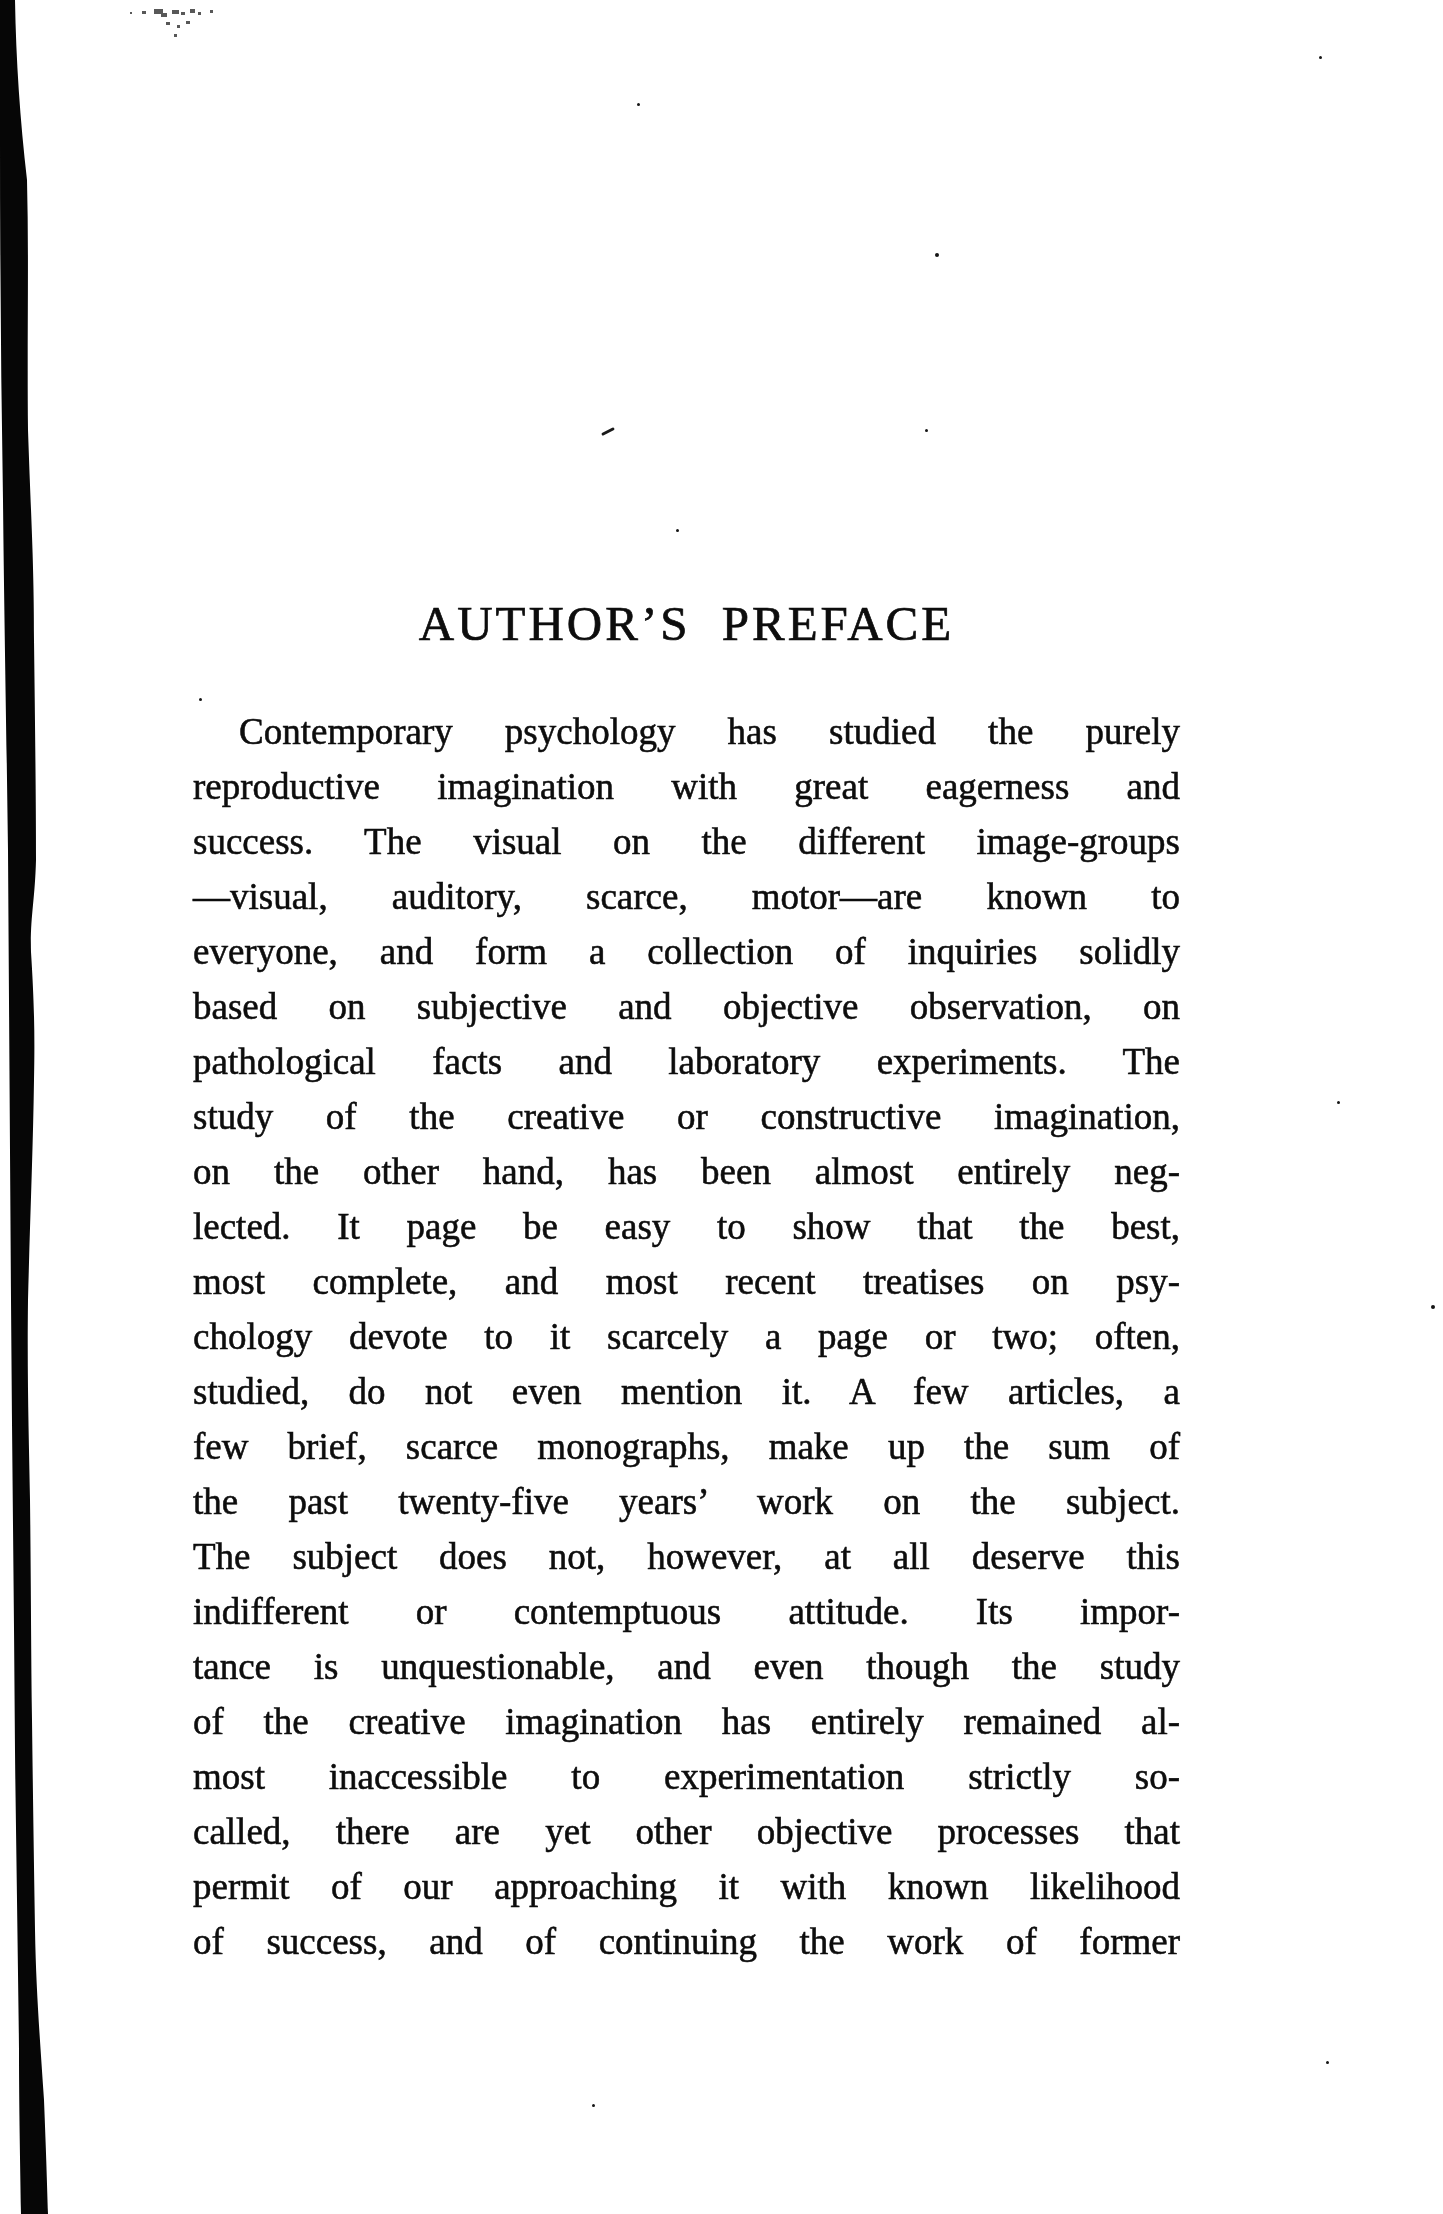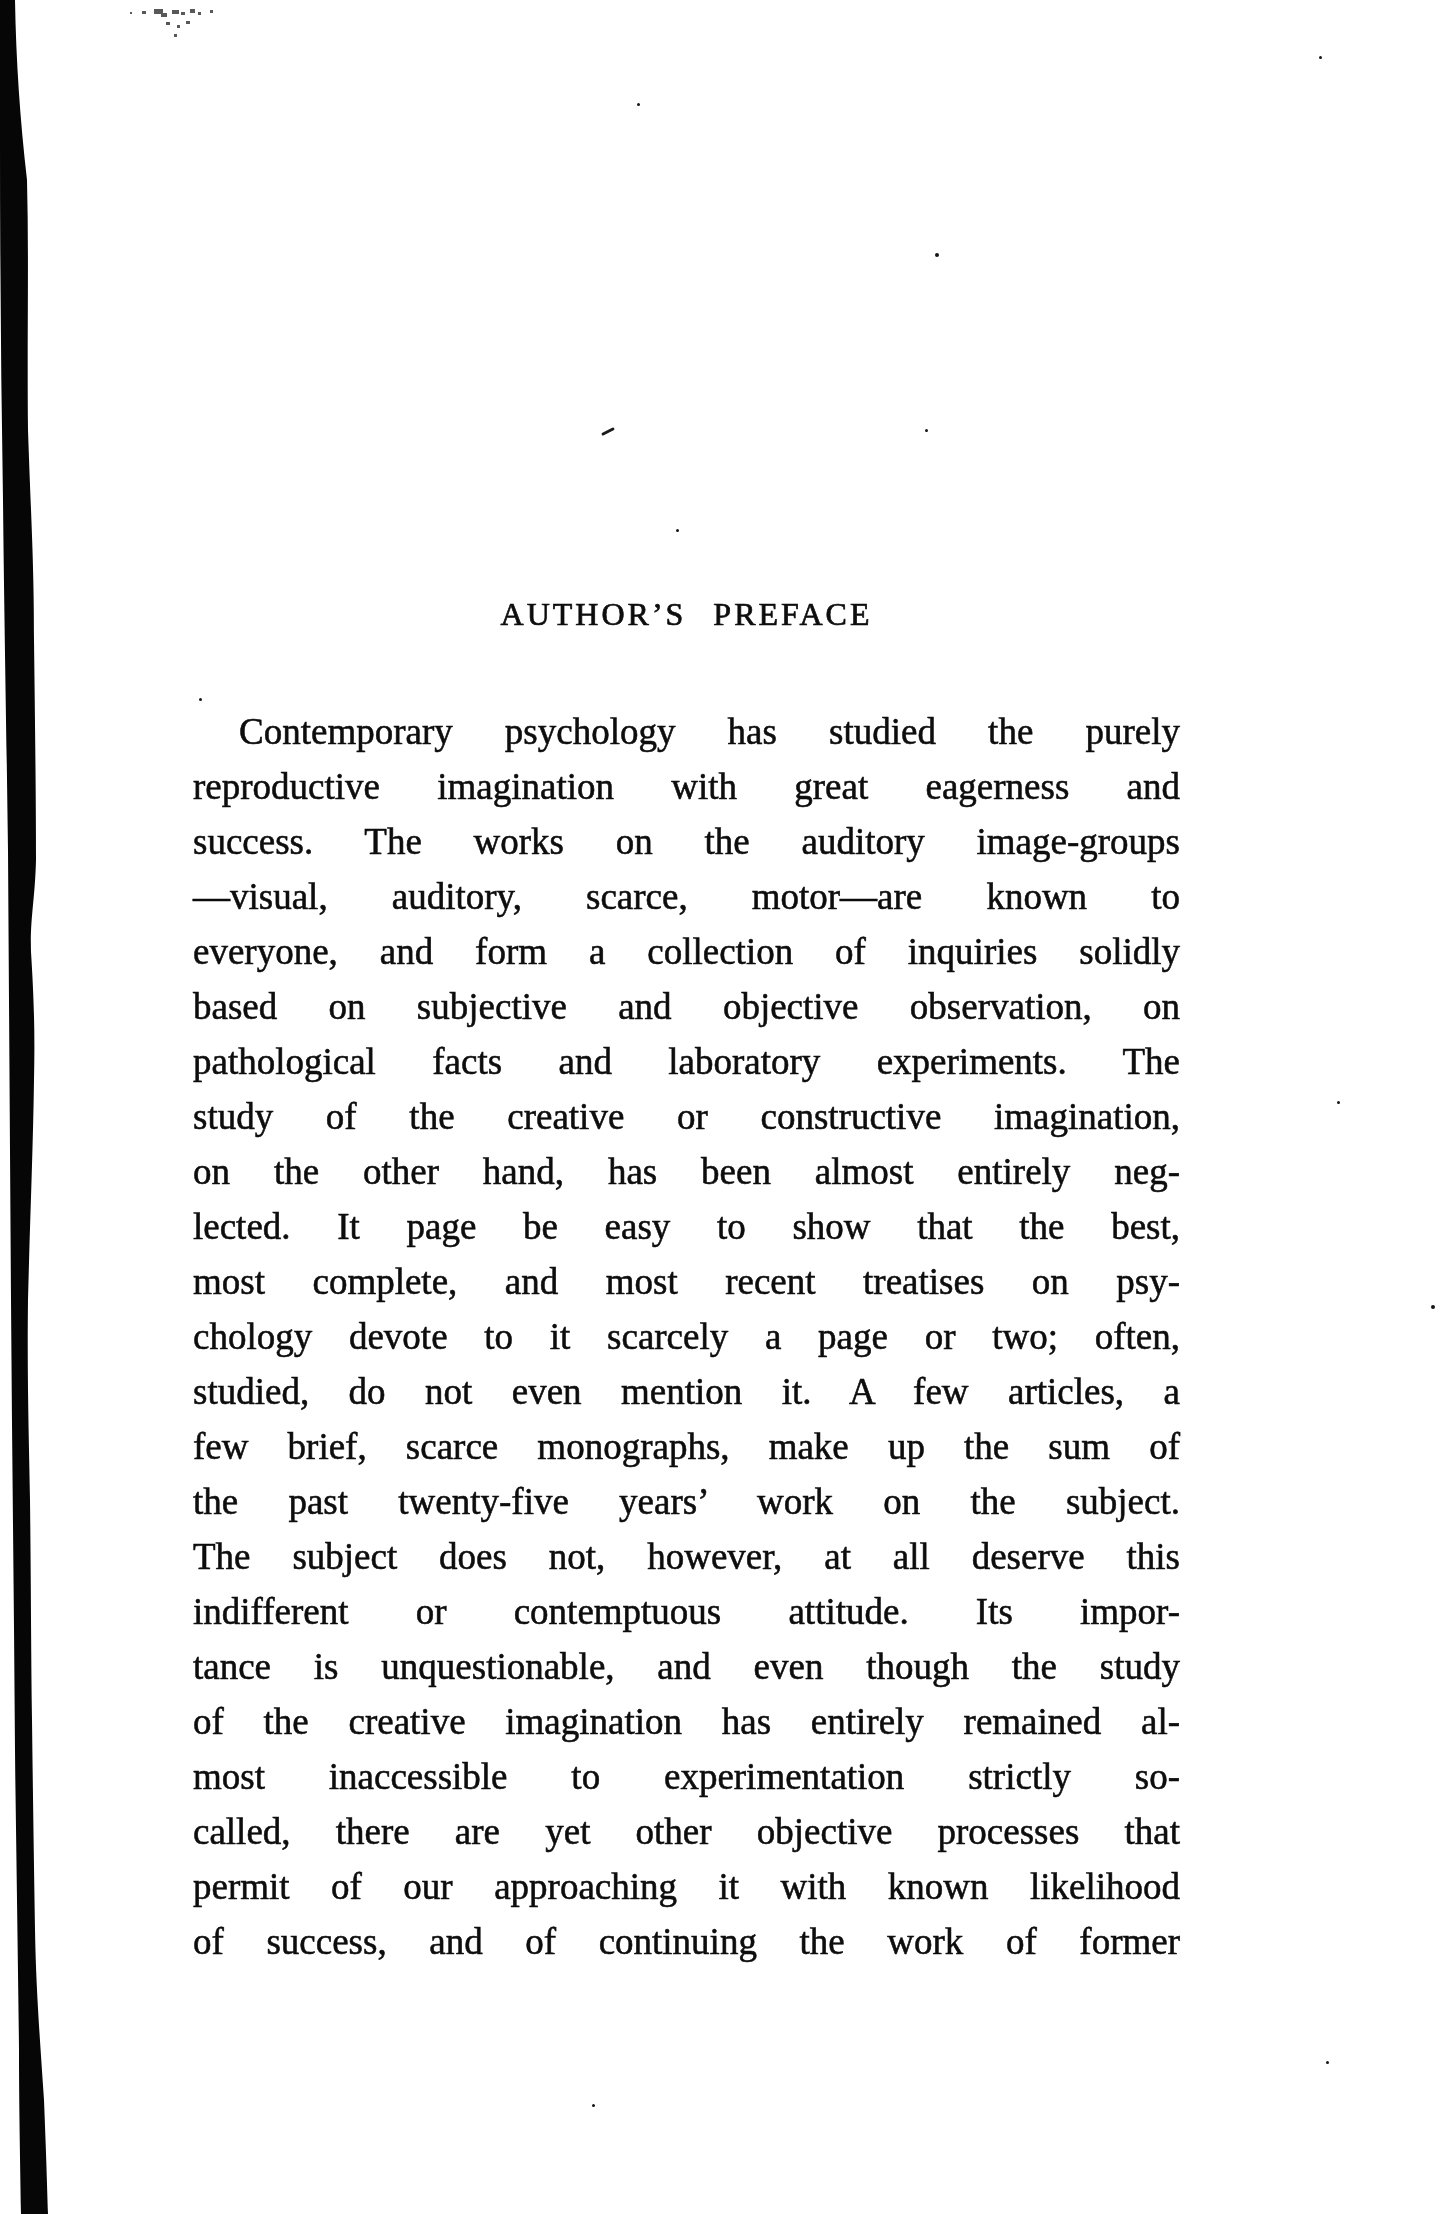--- a/index.html
+++ b/index.html
@@ -14,21 +14,21 @@
     font-family:"Liberation Serif","DejaVu Serif",serif;
     color:var(--ink);
   }
   .spine-svg{position:absolute;left:0;top:0;display:block;}
   .scribble-svg{position:absolute;left:128px;top:2px;display:block;opacity:.85;}
   .page-title{
     position:absolute;
     left:193px; top:596px; width:987px;
     margin:0;
     text-align:center;
-    font-size:32px;
+    font-size:49px;
     font-weight:400;
     letter-spacing:3px;
     word-spacing:16px;
     line-height:1.15;
     -webkit-text-stroke:0.7px var(--ink);
     white-space:nowrap;
   }
   .body-text{
     position:absolute;
     left:193px; top:704px; width:987px;
@@ -115,21 +115,21 @@
   <i class="speck" style="left:1431px;top:1305px;width:4px;height:4px;"></i>
   <i class="speck" style="left:1326px;top:2061px;width:3px;height:3px;"></i>
   <i class="speck" style="left:592px;top:2104px;width:3px;height:3px;"></i>
   <i class="ink-dash"></i>
 
   <h1 class="page-title">AUTHOR’S PREFACE</h1>
 
   <div class="body-text">
     <div class="line indent">Contemporary psychology has studied the purely</div>
     <div class="line">reproductive imagination with great eagerness and</div>
-    <div class="line">success. The works on the auditory image-groups</div>
+    <div class="line">success. The visual on the different image-groups</div>
     <div class="line">—visual, auditory, scarce, motor—are known to</div>
     <div class="line">everyone, and form a collection of inquiries solidly</div>
     <div class="line">based on subjective and objective observation, on</div>
     <div class="line">pathological facts and laboratory experiments. The</div>
     <div class="line">study of the creative or constructive imagination,</div>
     <div class="line">on the other hand, has been almost entirely neg-</div>
     <div class="line">lected. It page be easy to show that the best,</div>
     <div class="line">most complete, and most recent treatises on psy-</div>
     <div class="line">chology devote to it scarcely a page or two; often,</div>
     <div class="line">studied, do not even mention it. A few articles, a</div>

